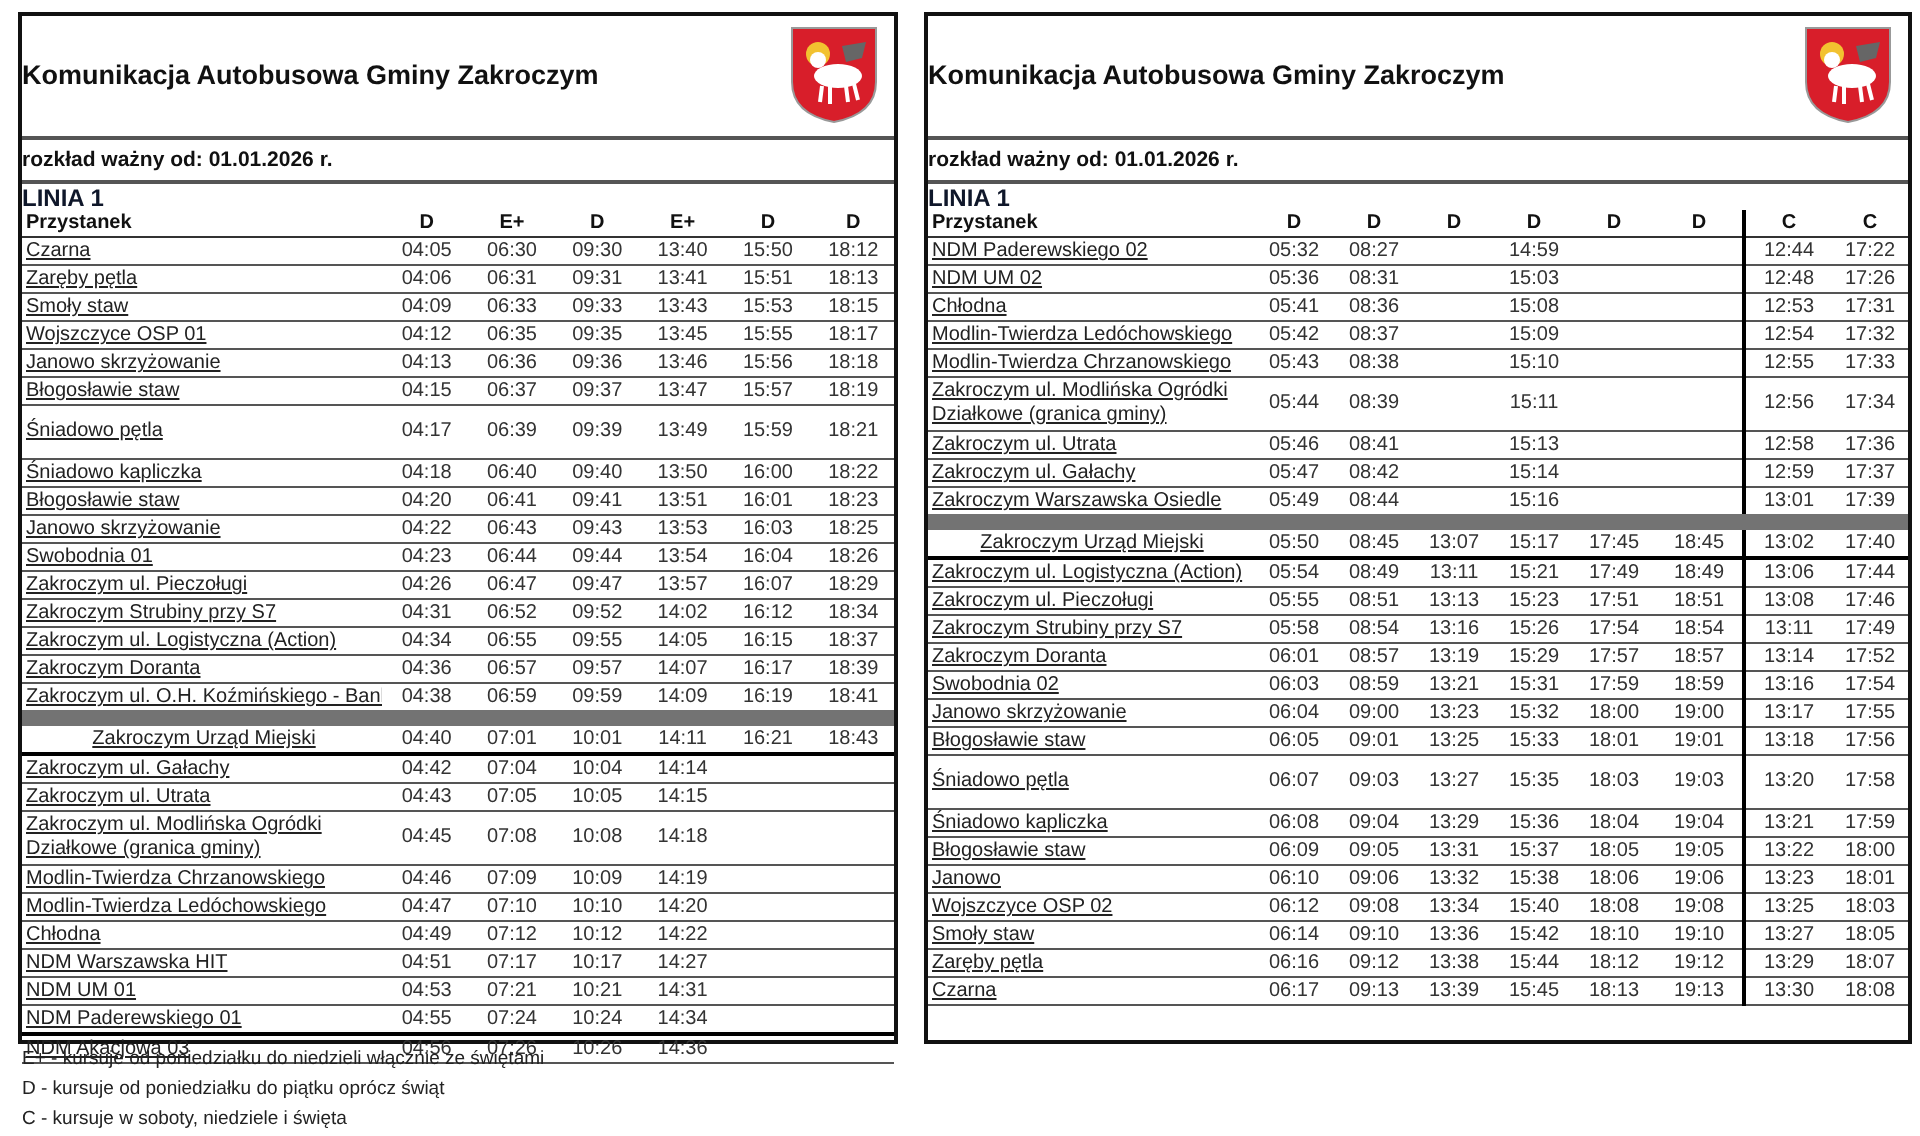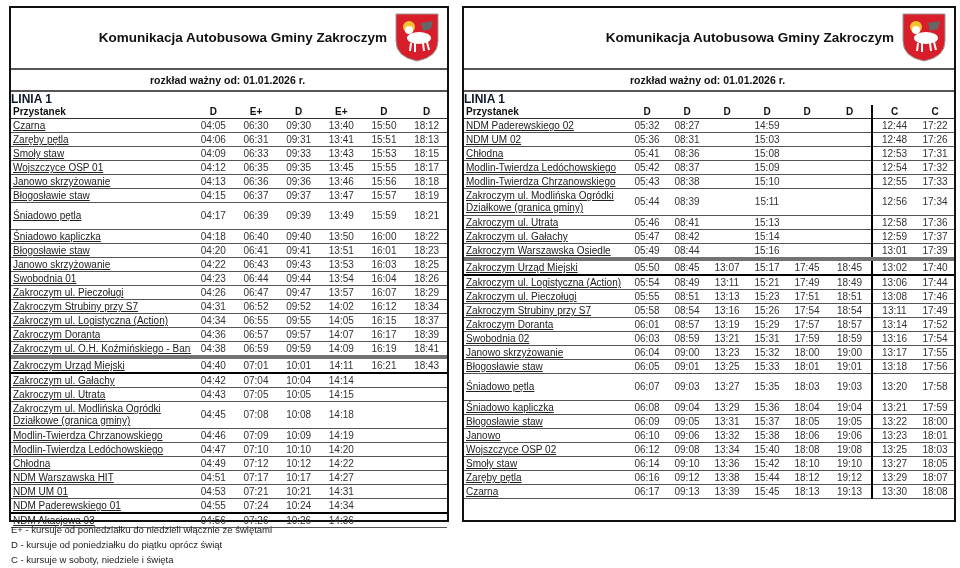--- a/index.html
+++ b/index.html
@@ -2,38 +2,38 @@
 <html><head>
 <meta charset="utf-8">
 <style>
   html, body { margin:0; padding:0; background:#ffffff; }
   body { width:960px; height:568px; position:relative; overflow:hidden;
          font-family:"DejaVu Sans", sans-serif; color:#111; }
   .panel { position:absolute; top:6px; border:2px solid #111; box-sizing:border-box; background:#fff; }
   .panel.left { left:9px; width:440px; height:516px; }
   .panel.right { left:462px; width:494px; height:516px; }
   .hdr { height:60px; position:relative; border-bottom:2px solid #555; }
-  .hdr .title { position:absolute; left:0; right:60px; top:22px; text-align:right;
+  .hdr .title { position:absolute; left:0; right:60px; top:22px; text-align:left;
                 font-family:"Liberation Sans", sans-serif; font-weight:bold; font-size:13.5px; }
   .crest { position:absolute; right:6px; top:3px; width:48px; height:52px; }
-  .valid { height:20px; border-bottom:2px solid #555; text-align:center; padding-right:3px;
+  .valid { height:20px; border-bottom:2px solid #555; text-align:left; padding-right:3px;
            font-family:"Liberation Sans", sans-serif; font-weight:bold; font-size:10.5px; line-height:20px; }
   .linia { text-align:left; color:#0f172a; font-family:"Liberation Sans", sans-serif; font-weight:bold;
            font-size:12px; height:13px; line-height:14px; }
   table { border-collapse:collapse; width:100%; table-layout:fixed;
           font-family:"Liberation Sans", sans-serif; font-size:10px; }
   td, th { padding:0 0 0 2px; height:13px; line-height:13px; white-space:nowrap; overflow:hidden; }
   th { font-weight:bold; text-align:center; border-bottom:1px solid #333; }
   th.stop { text-align:left; }
   td.t { text-align:center; color:#333; }
   td.s { color:#222;text-decoration:underline; }
   tr.r td { border-bottom:1px solid #555; }
   tr.tall td { height:26px; line-height:12px; }
   tr.tall td.s { white-space:normal; }
-  tr.thick td { border-top:4px solid #737373; border-bottom:2px solid #000; }
+  tr.thick td { border-top:8px solid #737373; border-bottom:2px solid #000;text-align:center; }
   tr.thickb td { border-bottom:2px solid #000; }
   .vsep { border-left:2px solid #000; }
   .legend { position:absolute; left:11px; top:522px; font-family:"Liberation Sans", sans-serif;
             font-size:9.5px; line-height:15px; color:#222; }
 </style>
 </head>
 <body>
 
 <div class="panel left">
   <div class="hdr">

